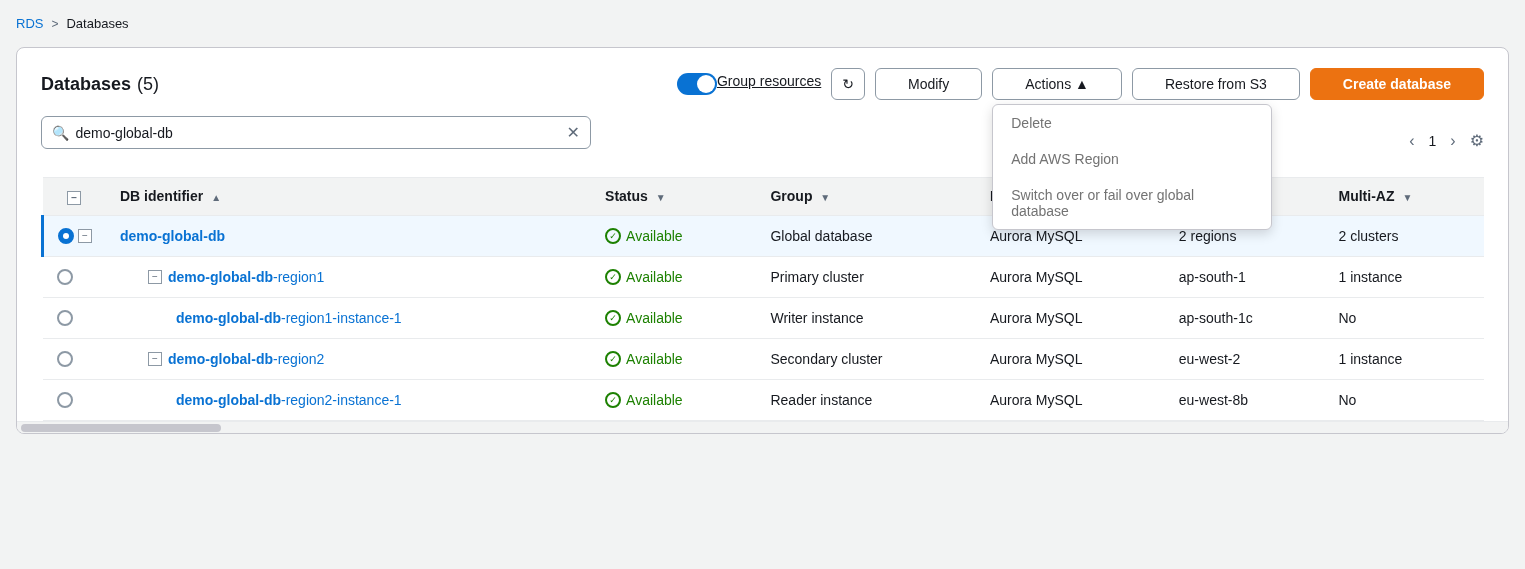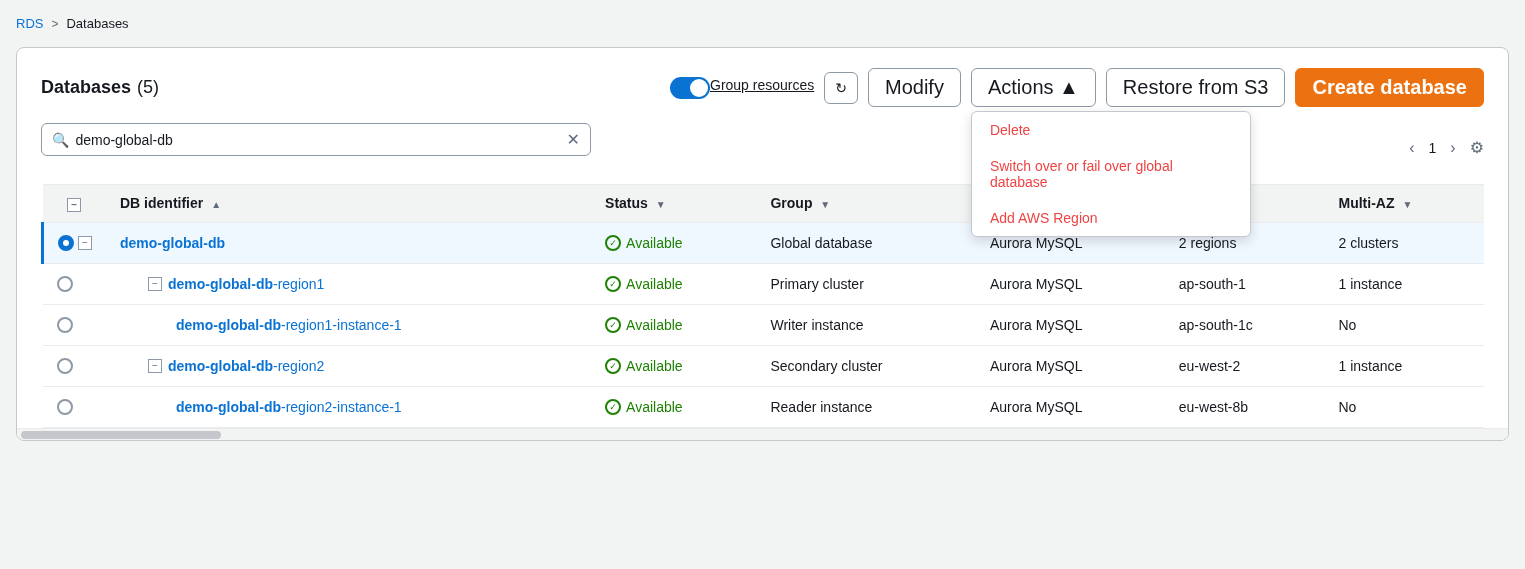--- a/index.html
+++ b/index.html
@@ -74,23 +74,23 @@
       position: absolute;
       width: 18px;
       height: 18px;
       background: #fff;
       border-radius: 50%;
       top: 2px;
       right: 2px;
       transition: 0.2s;
     }
     .btn {
-      padding: 7px 16px;
+      padding: 7px 32px;
       border-radius: 6px;
-      font-size: 20px;
+      font-size: 14px;
       cursor: pointer;
       border: 1px solid #8d99a5;
       background: #fff;
       color: #16191f;
       font-weight: 500;
       display: flex;
       align-items: center;
       gap: 5px;
     }
     .btn-icon {
@@ -251,21 +251,21 @@
       border-radius: 6px;
       box-shadow: 0 4px 12px rgba(0,0,0,0.15);
       z-index: 100;
       min-width: 280px;
       margin-top: 4px;
     }
     .dropdown-item {
       padding: 10px 18px;
       cursor: pointer;
       font-size: 14px;
-      color: #ef4444;
+      color: #737373;
       display: block;
     }
     .scrollbar-area {
       height: 12px;
       background: #f2f3f3;
       border-top: 1px solid #e9ebed;
       position: relative;
       margin: 0 -24px;
     }
     .scrollbar-thumb {
@@ -327,22 +327,22 @@
 
         <button class="btn-icon" title="Refresh">↻</button>
 
         <button class="btn">Modify</button>
 
         <div class="actions-wrapper">
           <button class="btn btn-actions">Actions ▲</button>
 
           <div class="dropdown-menu">
             <span class="dropdown-item">Delete</span>
+            <span class="dropdown-item">Add AWS Region</span>
             <span class="dropdown-item">Switch over or fail over global database</span>
-            <span class="dropdown-item">Add AWS Region</span>
           </div>
         </div>
 
         <button class="btn">Restore from S3</button>
 
         <button class="btn btn-primary">Create database</button>
       </div>
     </div>
 
     <div style="display:flex;align-items:center;justify-content:space-between;margin-bottom:12px;">

